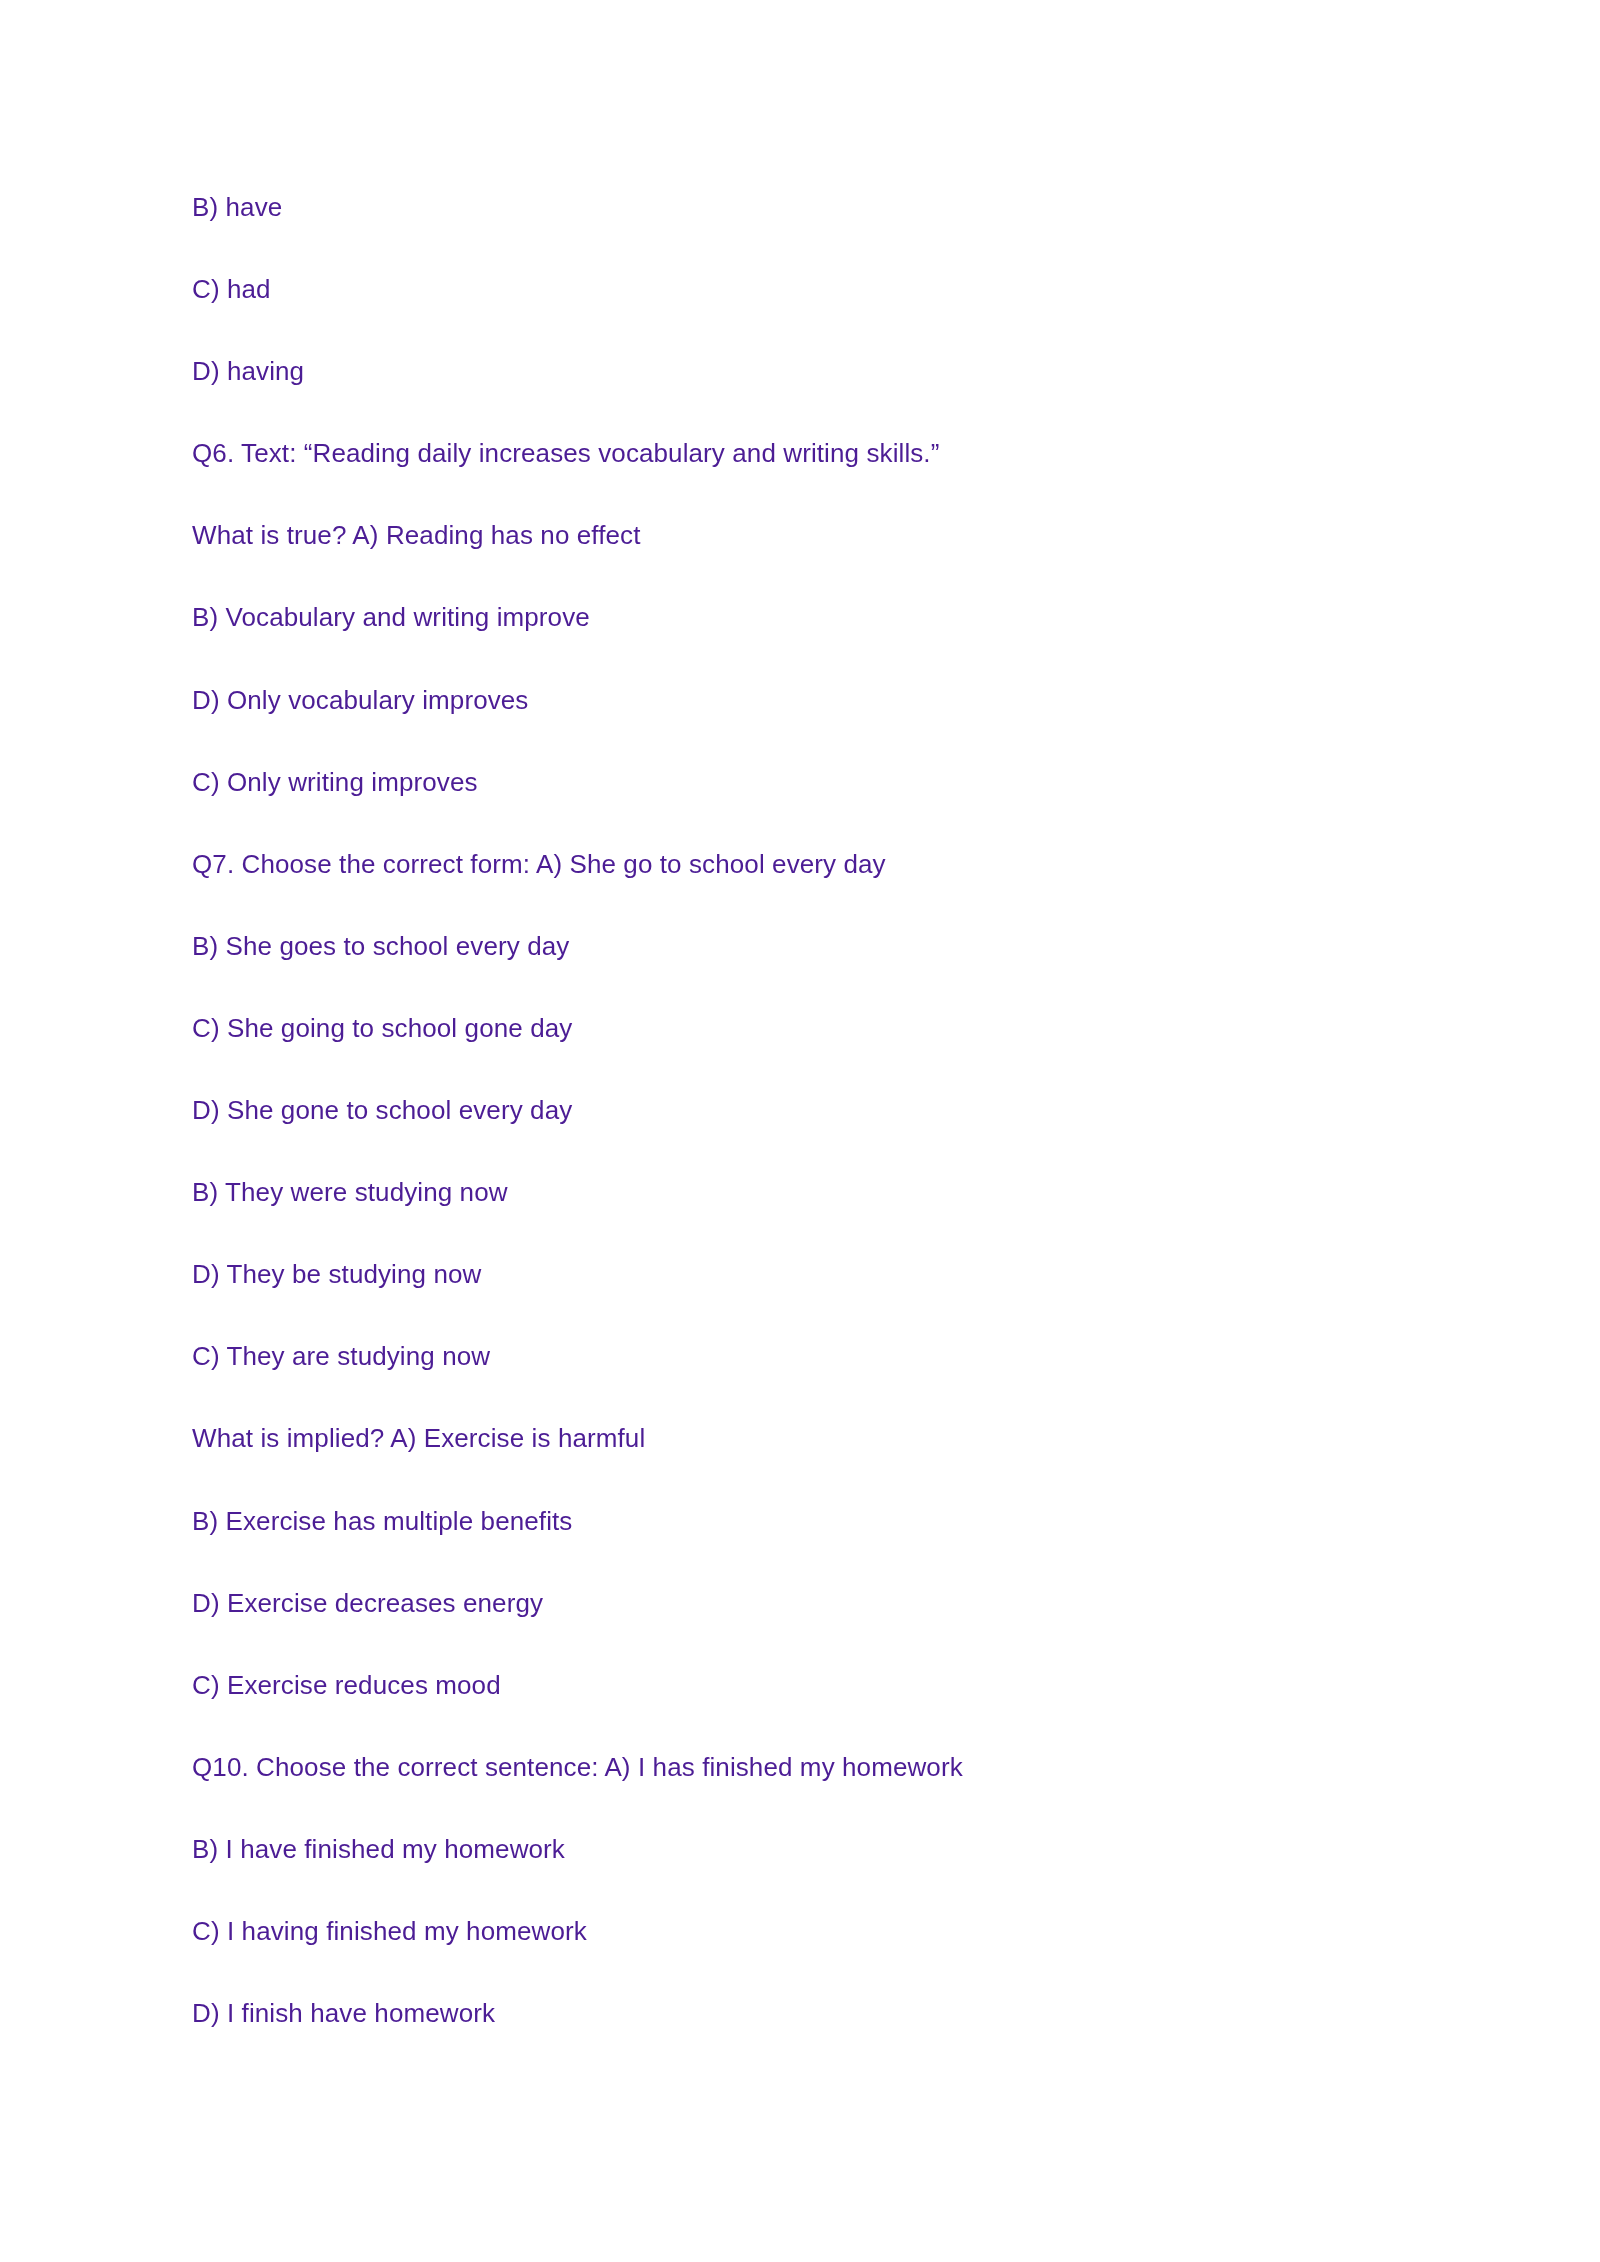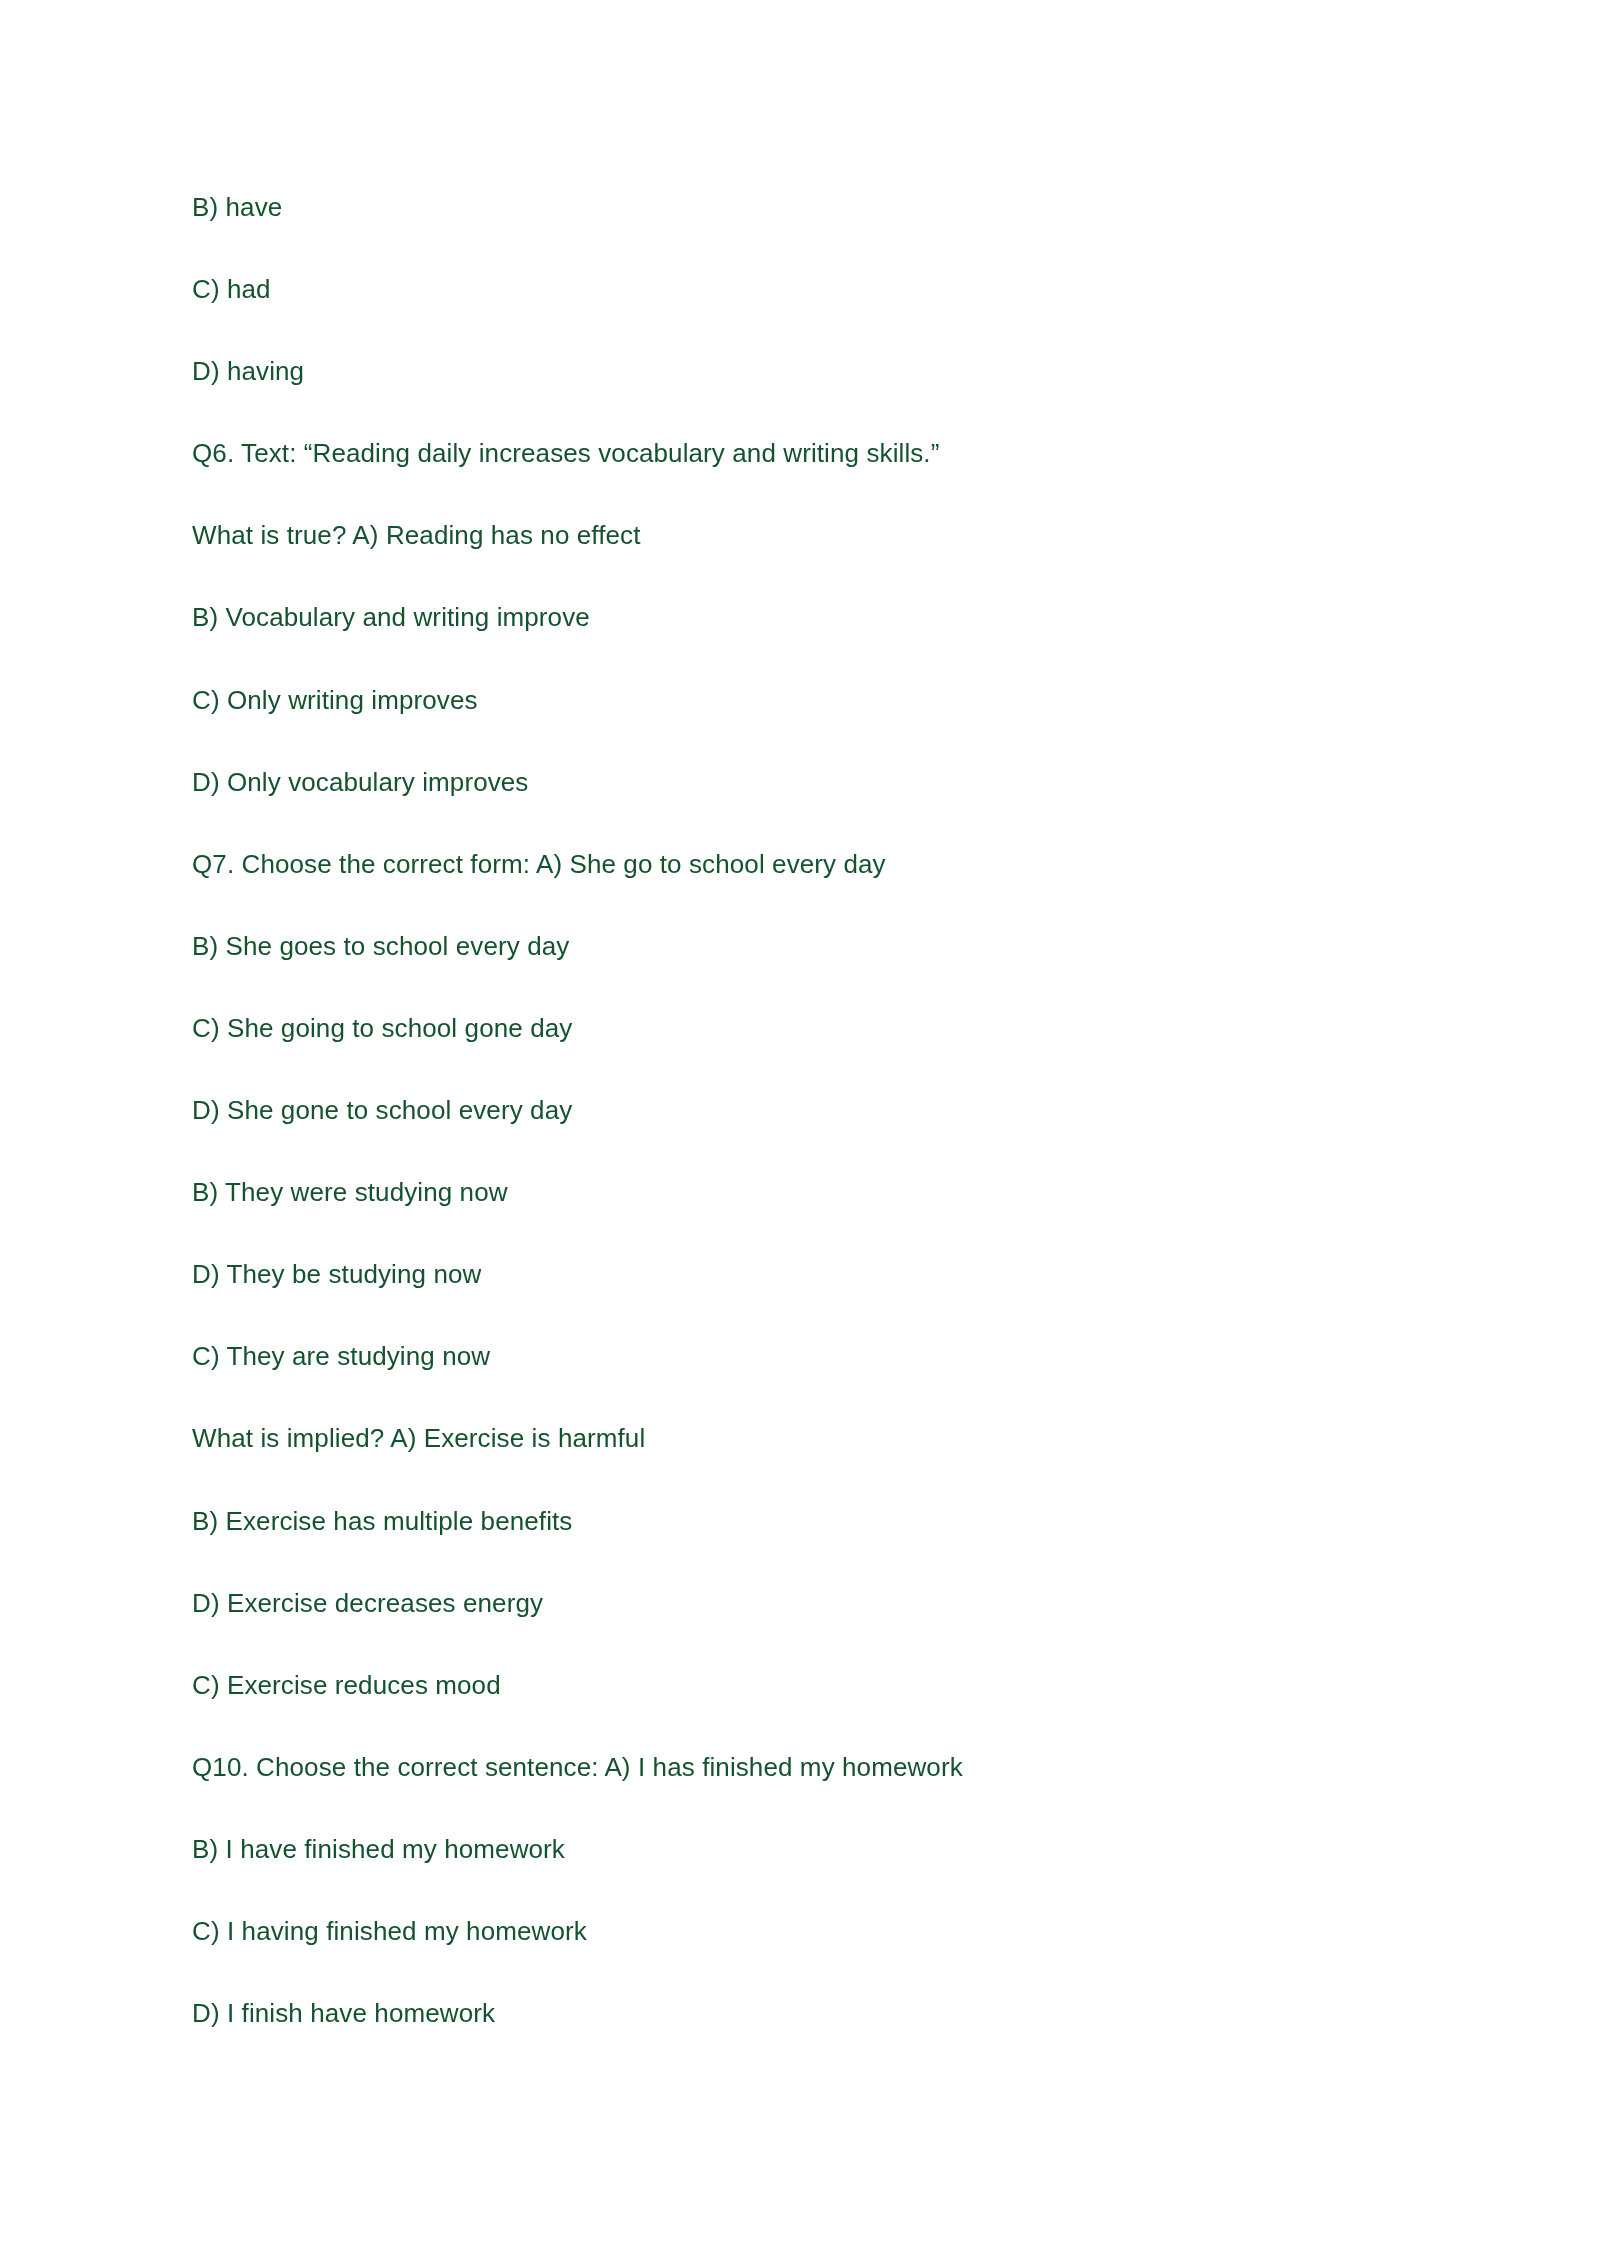--- a/index.html
+++ b/index.html
@@ -18,21 +18,21 @@
     width: 1600px;
     min-height: 2262px;
     box-sizing: border-box;
     padding: 190px 200px 120px 192px;
     background: #ffffff;
   }
   .line {
     font-size: 26px;
     line-height: 1.35;
     margin: 0 0 47px 0;
-    color: #14532d;
+    color: #4c1d95;
     letter-spacing: 0.1px;
   }
   .line:last-child {
     margin-bottom: 0;
   }
   .lead {
     font-weight: normal;
   }
   .rest {
     font-weight: normal;
@@ -48,23 +48,23 @@
   <p class="line"><span class="lead"></span><span class="rest">C) had</span></p>
 
   <p class="line"><span class="lead"></span><span class="rest">D) having</span></p>
 
   <p class="line"><span class="lead">Q6. Text:</span><span class="rest"> “Reading daily increases vocabulary and writing skills.”</span></p>
 
   <p class="line"><span class="lead">What is true?</span><span class="rest"> A) Reading has no effect</span></p>
 
   <p class="line"><span class="lead"></span><span class="rest">B) Vocabulary and writing improve</span></p>
 
+  <p class="line"><span class="lead"></span><span class="rest">D) Only vocabulary improves</span></p>
+
   <p class="line"><span class="lead"></span><span class="rest">C) Only writing improves</span></p>
-
-  <p class="line"><span class="lead"></span><span class="rest">D) Only vocabulary improves</span></p>
 
   <p class="line"><span class="lead">Q7. Choose the correct form:</span><span class="rest"> A) She go to school every day</span></p>
 
   <p class="line"><span class="lead"></span><span class="rest">B) She goes to school every day</span></p>
 
   <p class="line"><span class="lead"></span><span class="rest">C) She going to school gone day</span></p>
 
   <p class="line"><span class="lead"></span><span class="rest">D) She gone to school every day</span></p>
 
 

